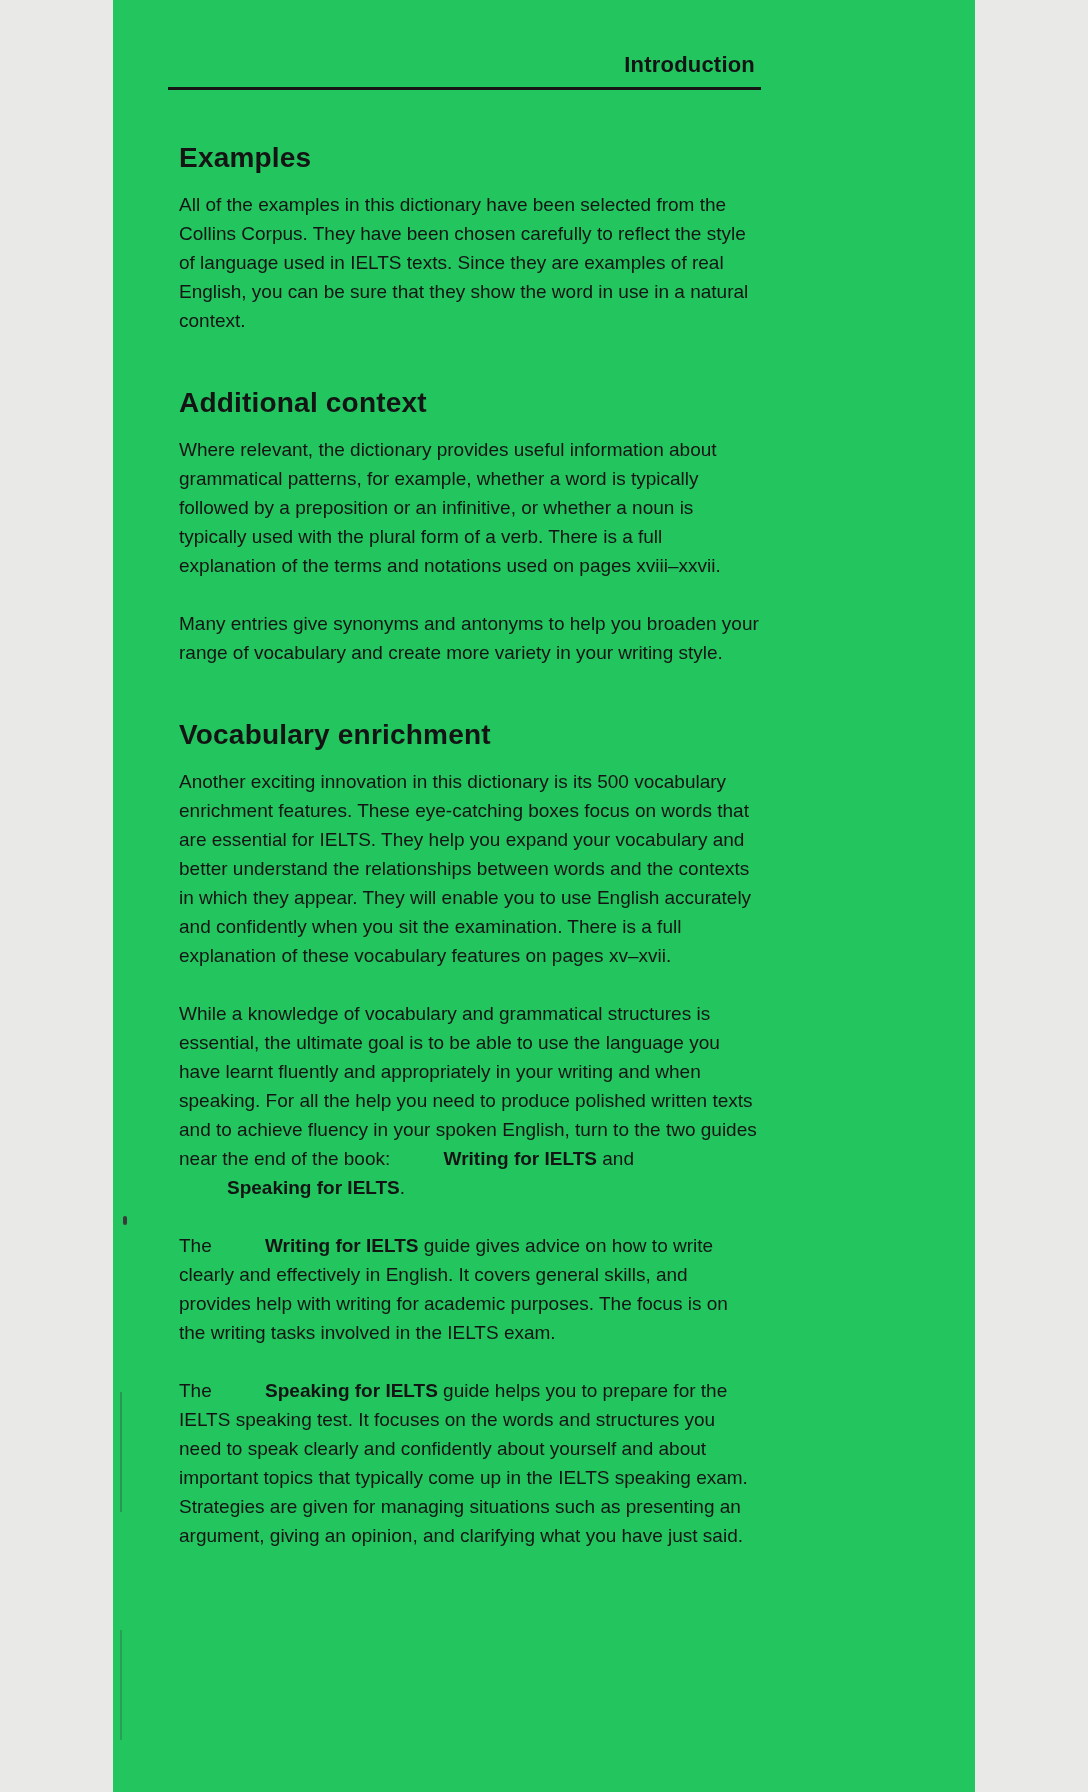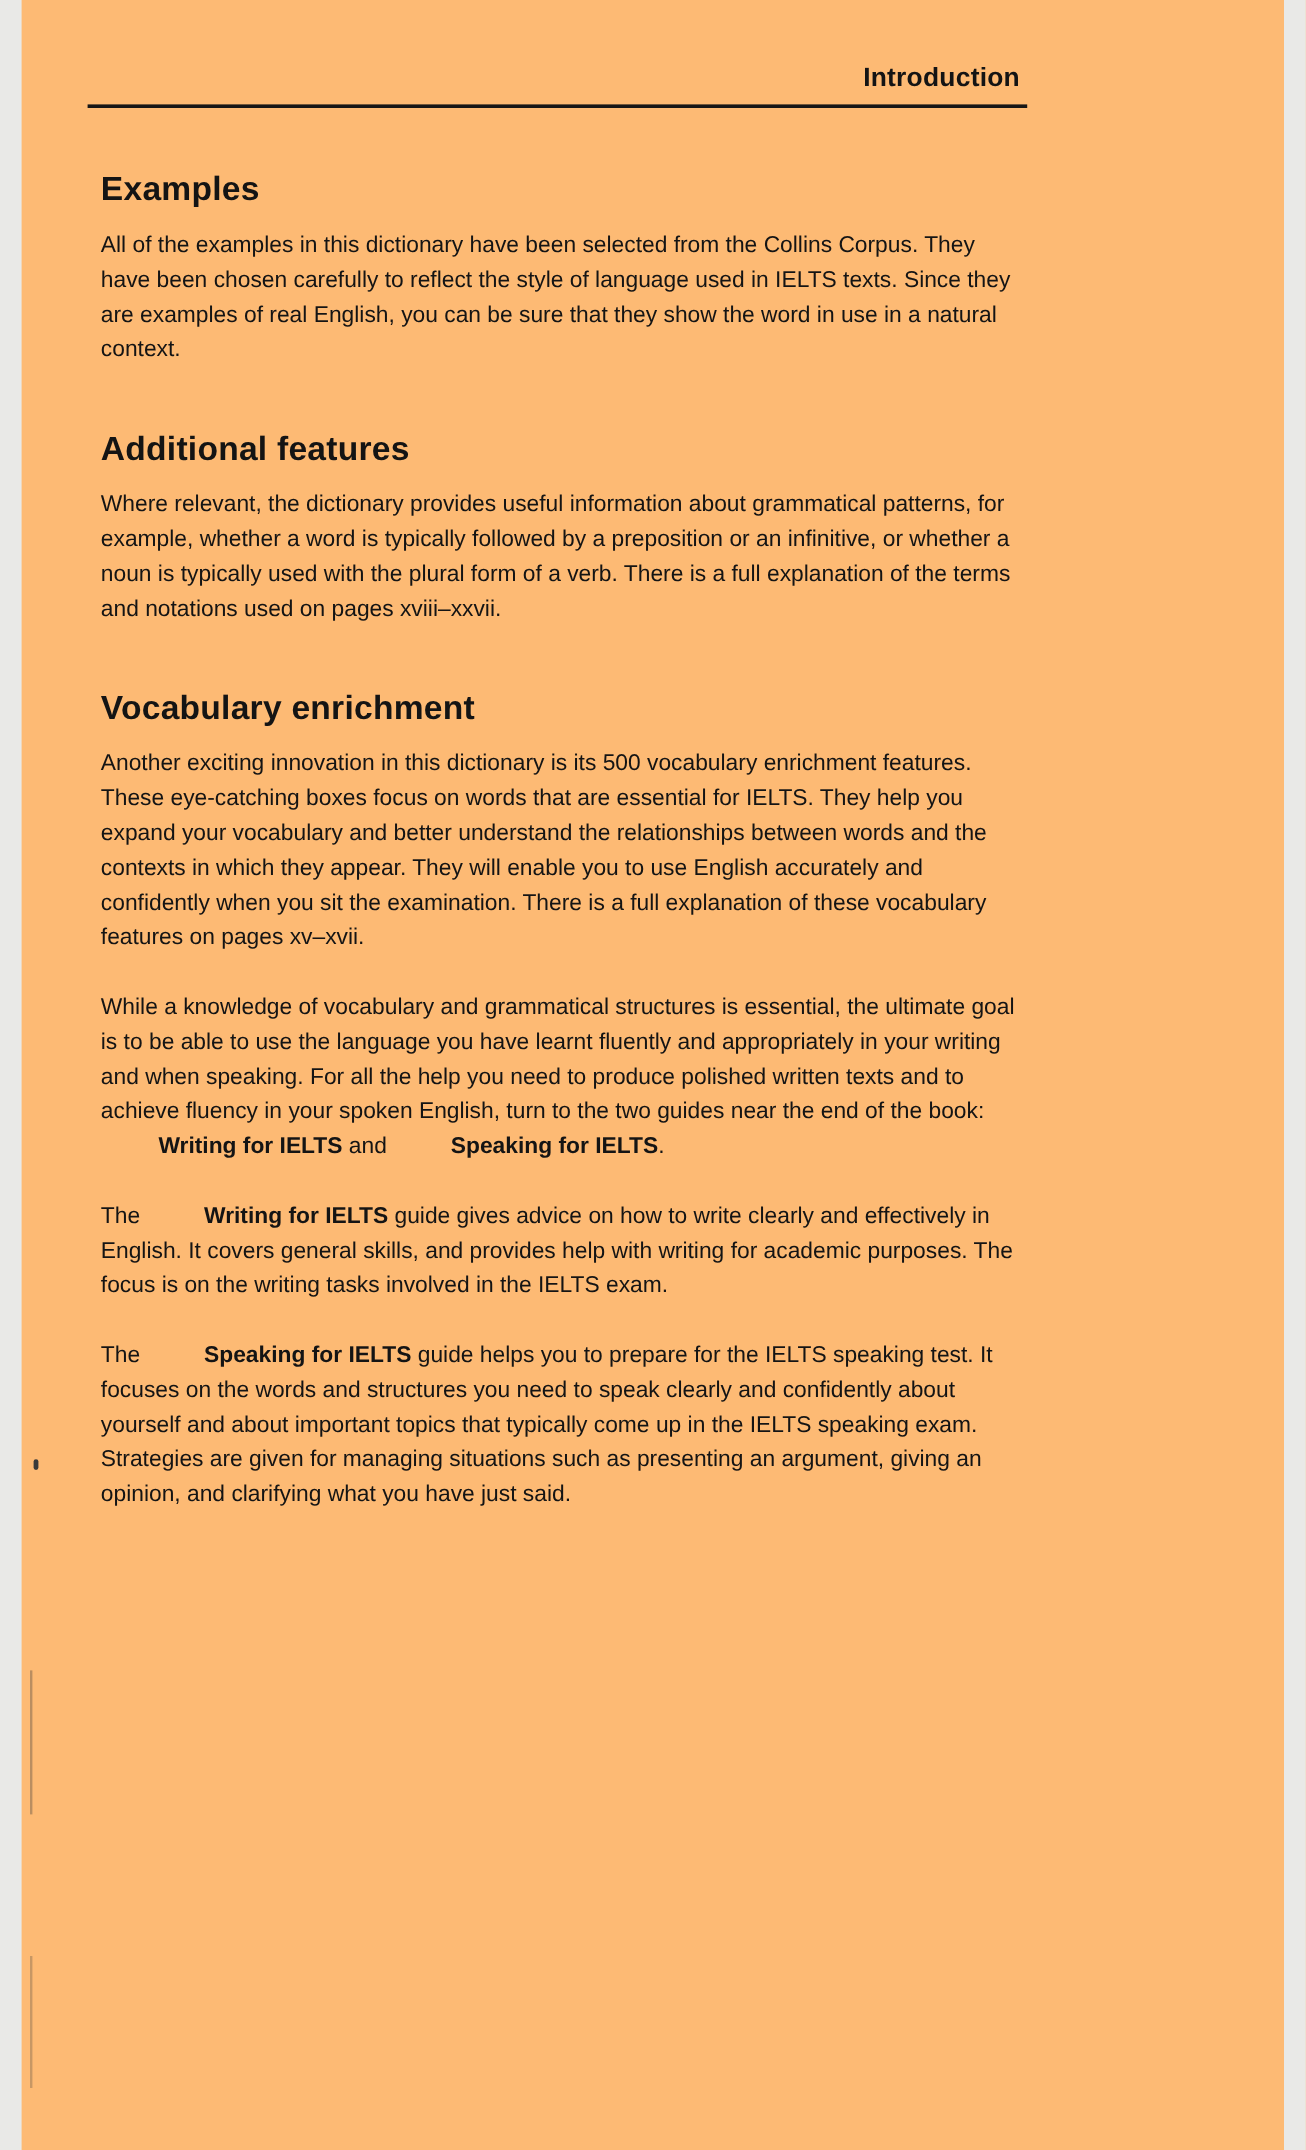--- a/index.html
+++ b/index.html
@@ -2,24 +2,24 @@
 <html><head>
 <meta charset="utf-8">
 <style>
   html, body {
     margin: 0;
     padding: 0;
     background: #e9e9e7;
   }
   .page {
     position: relative;
-    width: 1052px;
+    width: 862px;
     height: 1792px;
     margin: 0 auto;
-    background: #fdba74;
+    background: #22c55e;
     font-family: "Liberation Sans", sans-serif;
     color: #141414;
     overflow: hidden;
     box-sizing: border-box;
   }
   .content {
     position: relative;
     margin: 0 216px 0 66px; 
     padding-top: 52px;
   }
@@ -102,22 +102,23 @@
     <div class="running-head">Introduction</div>
 
     <div class="head-rule"></div>
 
     <div id="sections-root">
         <section class="doc-section">
           <h2 class="section-heading">Examples</h2>
           <p class="body-paragraph"><span>All of the examples in this dictionary have been selected from the Collins Corpus. They have been chosen carefully to reflect the style of language used in IELTS texts. Since they are examples of real English, you can be sure that they show the word in use in a natural context.</span></p>
         </section>
         <section class="doc-section">
-          <h2 class="section-heading">Additional features</h2>
+          <h2 class="section-heading">Additional context</h2>
           <p class="body-paragraph"><span>Where relevant, the dictionary provides useful information about grammatical patterns, for example, whether a word is typically followed by a preposition or an infinitive, or whether a noun is typically used with the plural form of a verb. There is a full explanation of the terms and notations used on pages xviii–xxvii.</span></p>
+          <p class="body-paragraph"><span>Many entries give synonyms and antonyms to help you broaden your range of vocabulary and create more variety in your writing style.</span></p>
         </section>
         <section class="doc-section">
           <h2 class="section-heading">Vocabulary enrichment</h2>
           <p class="body-paragraph"><span>Another exciting innovation in this dictionary is its 500 vocabulary enrichment features. These eye-catching boxes focus on words that are essential for IELTS. They help you expand your vocabulary and better understand the relationships between words and the contexts in which they appear. They will enable you to use English accurately and confidently when you sit the examination. There is a full explanation of these vocabulary features on pages xv–xvii.</span></p>
         </section>
         <section class="doc-section">
           <p class="body-paragraph"><span>While a knowledge of vocabulary and grammatical structures is essential, the ultimate goal is to be able to use the language you have learnt fluently and appropriately in your writing and when speaking. For all the help you need to produce polished written texts and to achieve fluency in your spoken English, turn to the two guides near the end of the book: </span><strong>Writing for IELTS</strong><span> and </span><strong>Speaking for IELTS</strong><span>.</span></p>
           <p class="body-paragraph"><span>The </span><strong>Writing for IELTS</strong><span> guide gives advice on how to write clearly and effectively in English. It covers general skills, and provides help with writing for academic purposes. The focus is on the writing tasks involved in the IELTS exam.</span></p>
           <p class="body-paragraph"><span>The </span><strong>Speaking for IELTS</strong><span> guide helps you to prepare for the IELTS speaking test. It focuses on the words and structures you need to speak clearly and confidently about yourself and about important topics that typically come up in the IELTS speaking exam. Strategies are given for managing situations such as presenting an argument, giving an opinion, and clarifying what you have just said.</span></p>
         </section>

